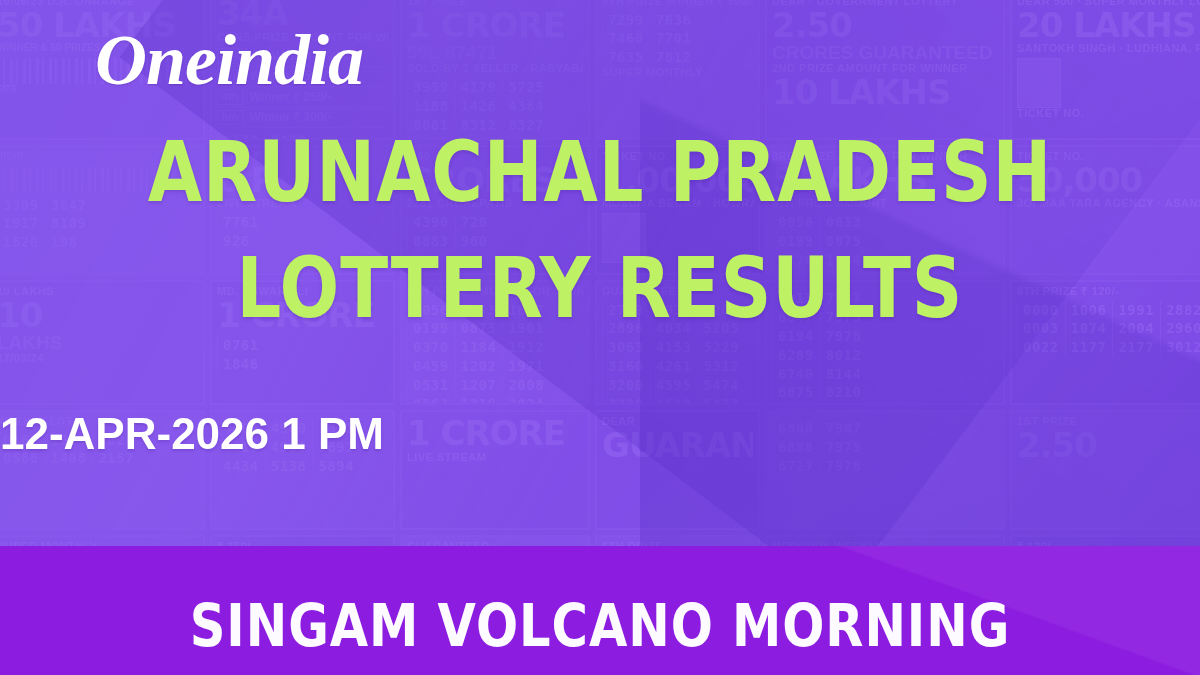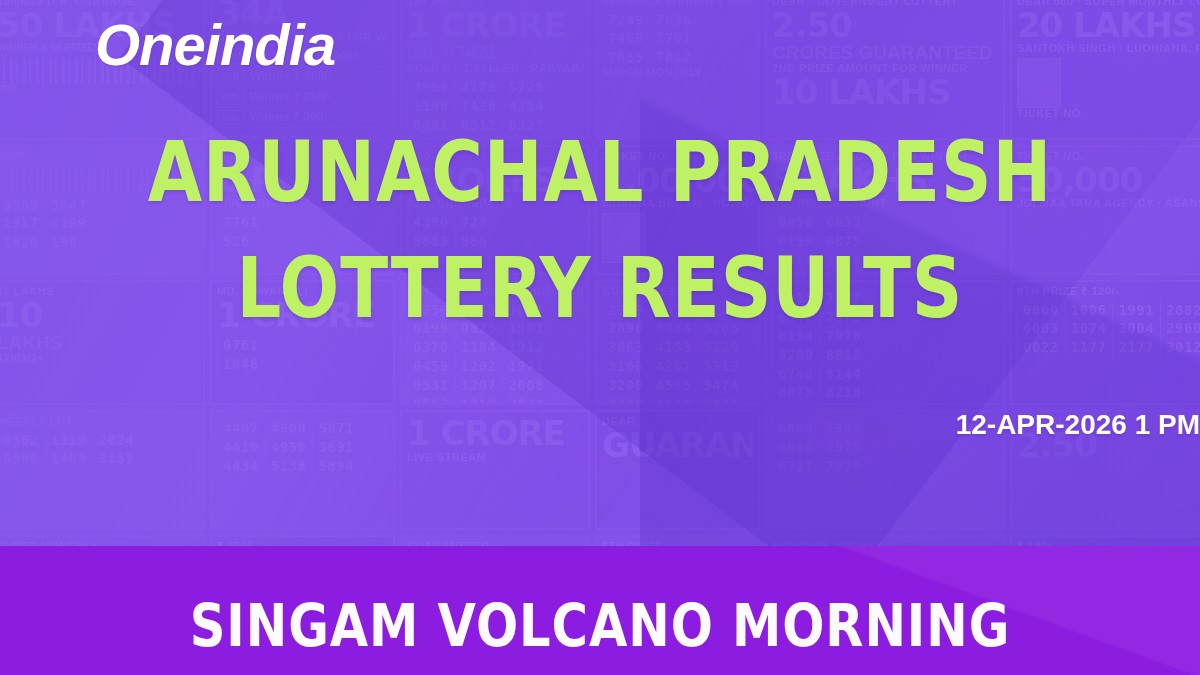--- a/index.html
+++ b/index.html
@@ -170,26 +170,26 @@
 
   
   .content {
     position:absolute;
     inset:0;
   }
 
   .logo {
     position:absolute;
     left:95px;
-    top:16px;
+    top:24px;
     color:#ffffff;
-    font-family:Liberation Sans, sans-serif;
+    font-family:Liberation Serif, serif;
     font-style:italic;
     font-weight:bold;
-    font-size:58px;
+    font-size:72px;
     letter-spacing:-1px;
     line-height:1;
     text-shadow:0 1px 2px rgba(60,20,130,.25);
   }
 
   .headline {
     position:absolute;
     left:0; right:0;
     top:130px;
     text-align:center;
@@ -205,25 +205,25 @@
     transform:scaleX(.93);
     white-space:nowrap;
     text-shadow:0 2px 4px rgba(60,20,130,.22);
   }
   .hl-line.l2 { margin-top:32px; }
 
   .subline {
     position:absolute;
     left:0; right:0;
     top:409px;
-    text-align:right;
+    text-align:left;
     color:#ffffff;
     font-family:"Liberation Sans", sans-serif;
     font-weight:bold;
-    font-size:28px;
+    font-size:44px;
     letter-spacing:0px;
     white-space:nowrap;
     text-shadow:0 2px 3px rgba(60,20,130,.20);
   }
 
   
   .banner {
     position:absolute;
     left:0;
     top:546px;

